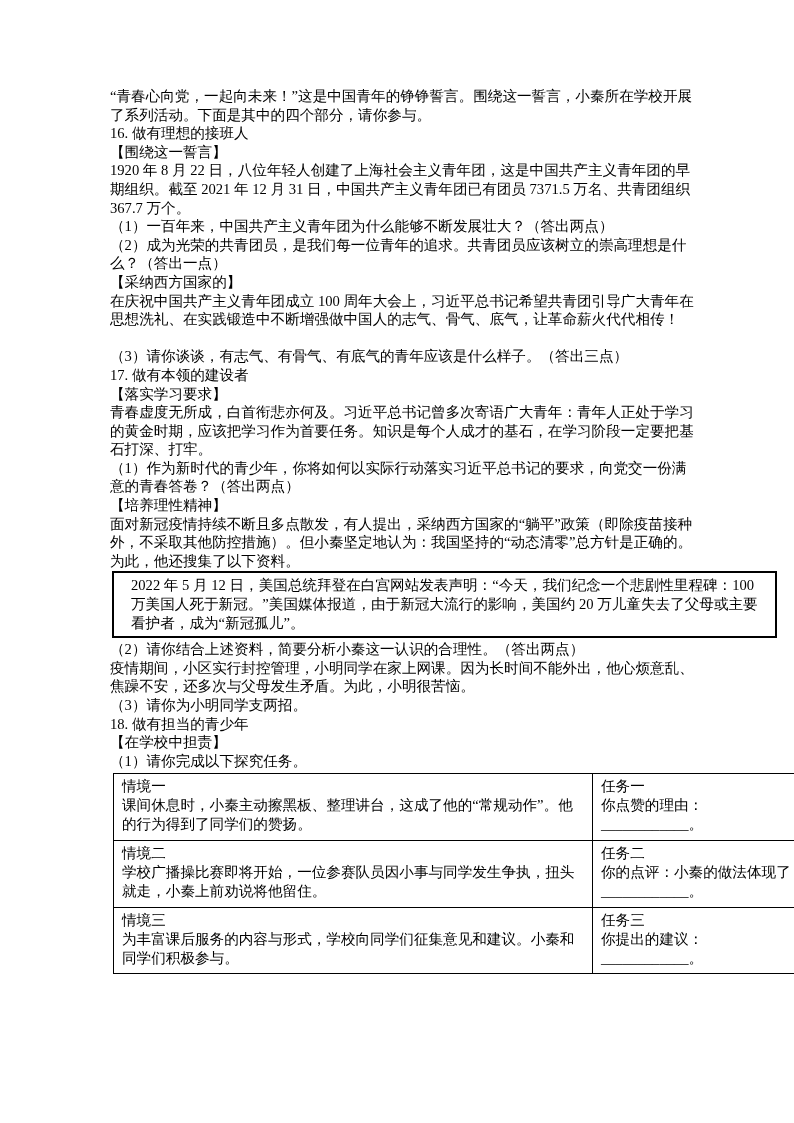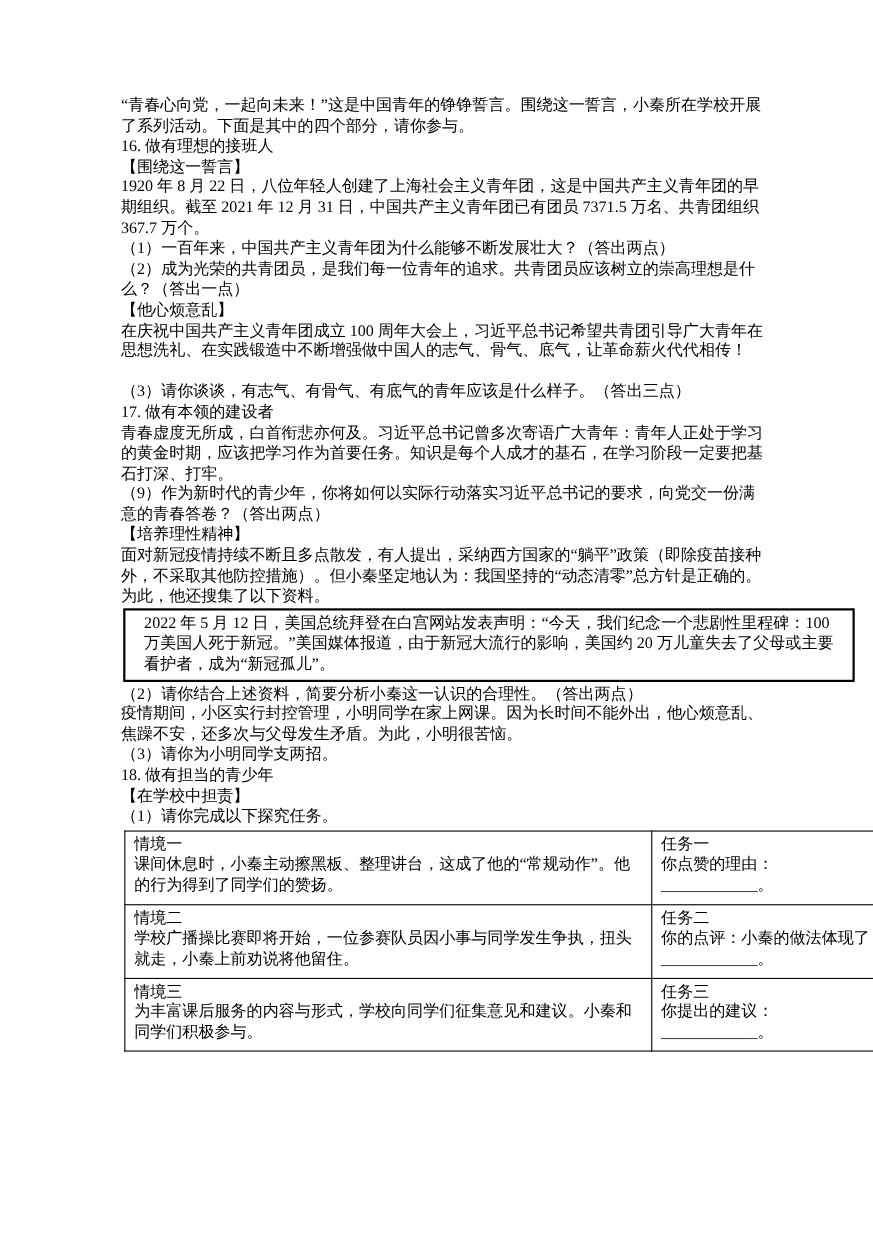--- a/index.html
+++ b/index.html
@@ -56,28 +56,29 @@
 <div class="page">
   <div class="content">
 
     <p class="line">“青春心向党，一起向未来！”这是中国青年的铮铮誓言。围绕这一誓言，小秦所在学校开展了系列活动。下面是其中的四个部分，请你参与。</p>
 
     <p class="line">16. 做有理想的接班人</p>
     <p class="line">【围绕这一誓言】</p>
     <p class="line">1920 年 8 月 22 日，八位年轻人创建了上海社会主义青年团，这是中国共产主义青年团的早期组织。截至 2021 年 12 月 31 日，中国共产主义青年团已有团员 7371.5 万名、共青团组织 367.7 万个。</p>
     <p class="line">（1）一百年来，中国共产主义青年团为什么能够不断发展壮大？（答出两点）</p>
     <p class="line">（2）成为光荣的共青团员，是我们每一位青年的追求。共青团员应该树立的崇高理想是什么？（答出一点）</p>
-    <p class="line">【他心烦意乱】</p>
+    <p class="line">【采纳西方国家的】</p>
     <p class="line">在庆祝中国共产主义青年团成立 100 周年大会上，习近平总书记希望共青团引导广大青年在思想洗礼、在实践锻造中不断增强做中国人的志气、骨气、底气，让革命薪火代代相传！</p>
     <div class="spacer-line"></div>
     <p class="line">（3）请你谈谈，有志气、有骨气、有底气的青年应该是什么样子。（答出三点）</p>
 
     <p class="line">17. 做有本领的建设者</p>
+    <p class="line">【落实学习要求】</p>
     <p class="line">青春虚度无所成，白首衔悲亦何及。习近平总书记曾多次寄语广大青年：青年人正处于学习的黄金时期，应该把学习作为首要任务。知识是每个人成才的基石，在学习阶段一定要把基石打深、打牢。</p>
-    <p class="line">（9）作为新时代的青少年，你将如何以实际行动落实习近平总书记的要求，向党交一份满意的青春答卷？（答出两点）</p>
+    <p class="line">（1）作为新时代的青少年，你将如何以实际行动落实习近平总书记的要求，向党交一份满意的青春答卷？（答出两点）</p>
     <p class="line">【培养理性精神】</p>
     <p class="line">面对新冠疫情持续不断且多点散发，有人提出，采纳西方国家的“躺平”政策（即除疫苗接种外，不采取其他防控措施）。但小秦坚定地认为：我国坚持的“动态清零”总方针是正确的。为此，他还搜集了以下资料。</p>
 
     <div class="source-box">
       <p class="line">2022 年 5 月 12 日，美国总统拜登在白宫网站发表声明：“今天，我们纪念一个悲剧性里程碑：100 万美国人死于新冠。”美国媒体报道，由于新冠大流行的影响，美国约 20 万儿童失去了父母或主要看护者，成为“新冠孤儿”。</p>
     </div>
 
     <p class="line">（2）请你结合上述资料，简要分析小秦这一认识的合理性。（答出两点）</p>
     <p class="line">疫情期间，小区实行封控管理，小明同学在家上网课。因为长时间不能外出，他心烦意乱、焦躁不安，还多次与父母发生矛盾。为此，小明很苦恼。</p>
     <p class="line">（3）请你为小明同学支两招。</p>

